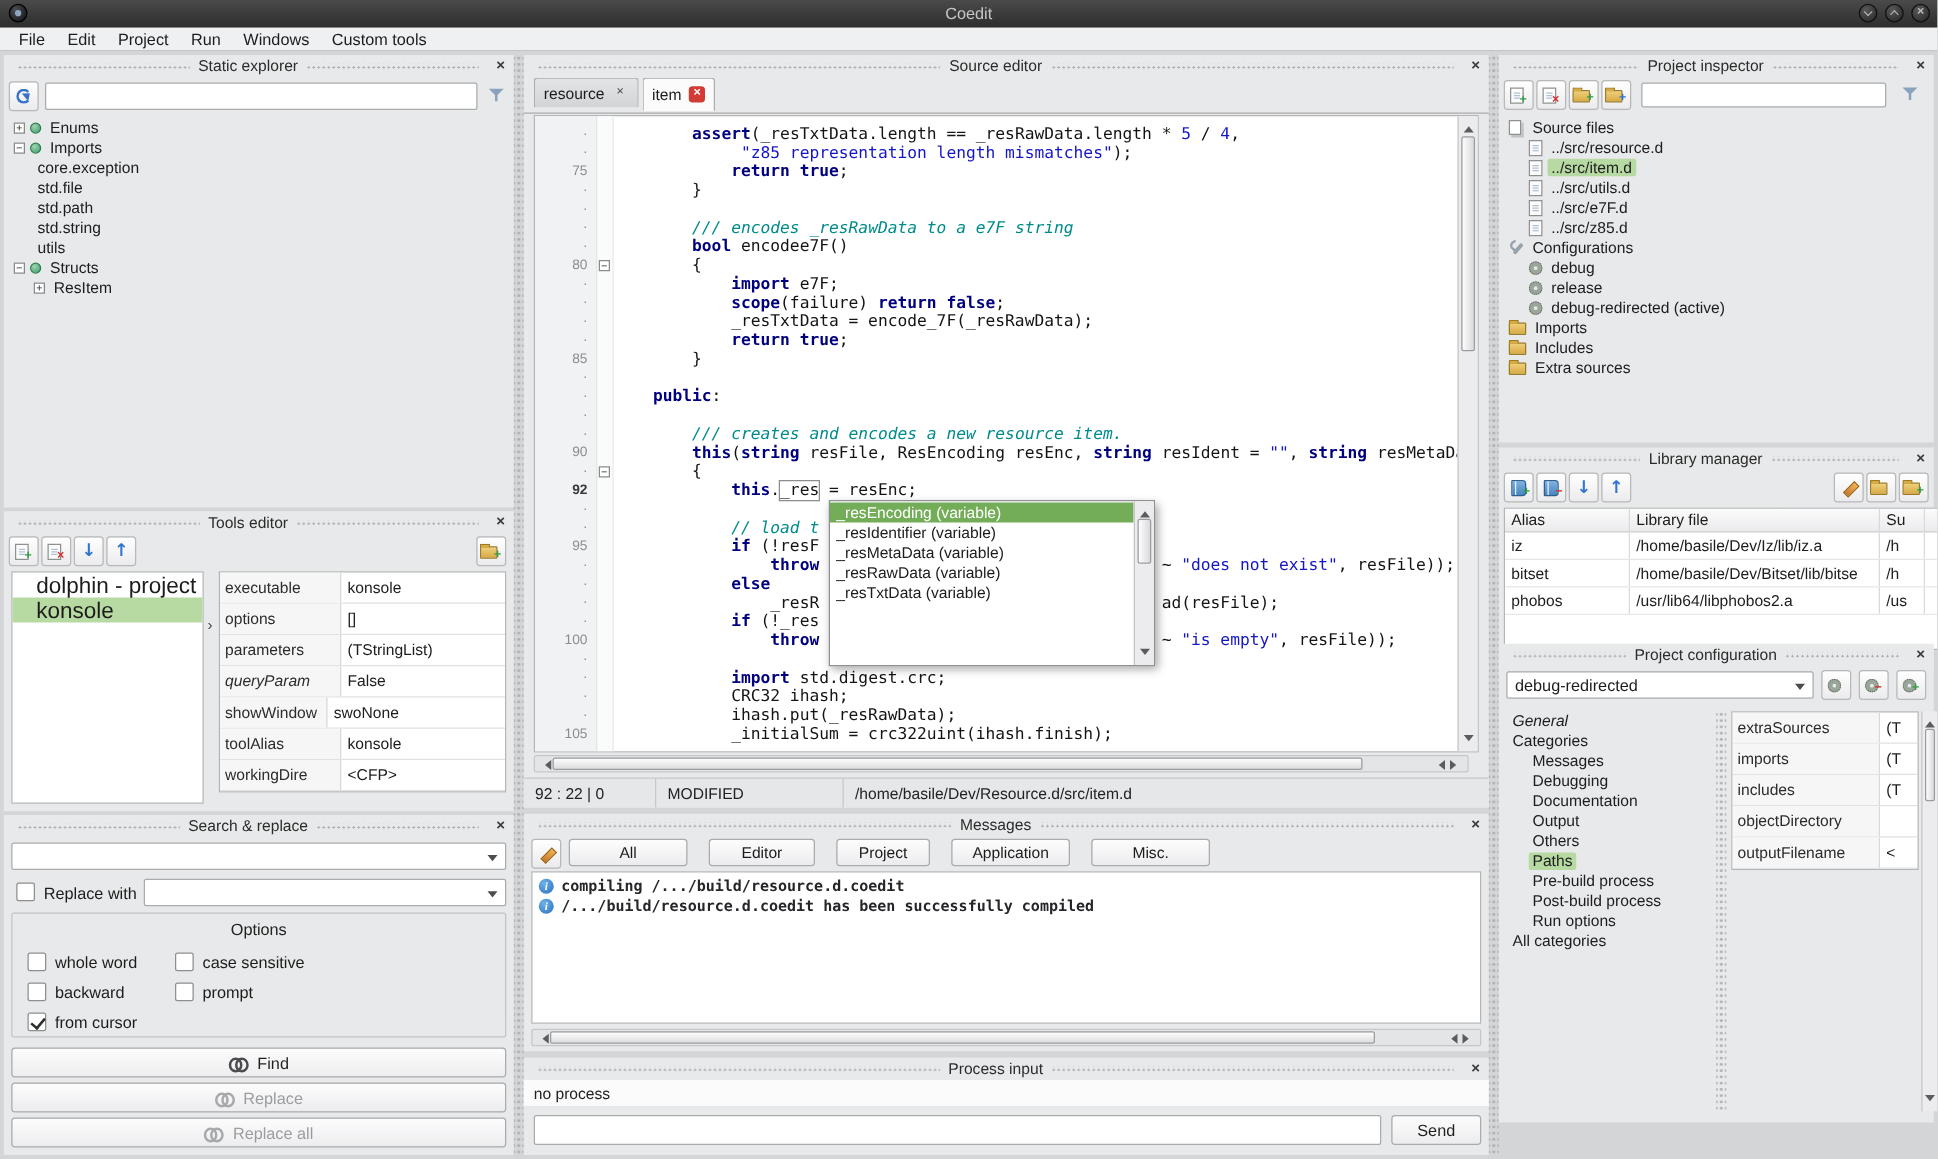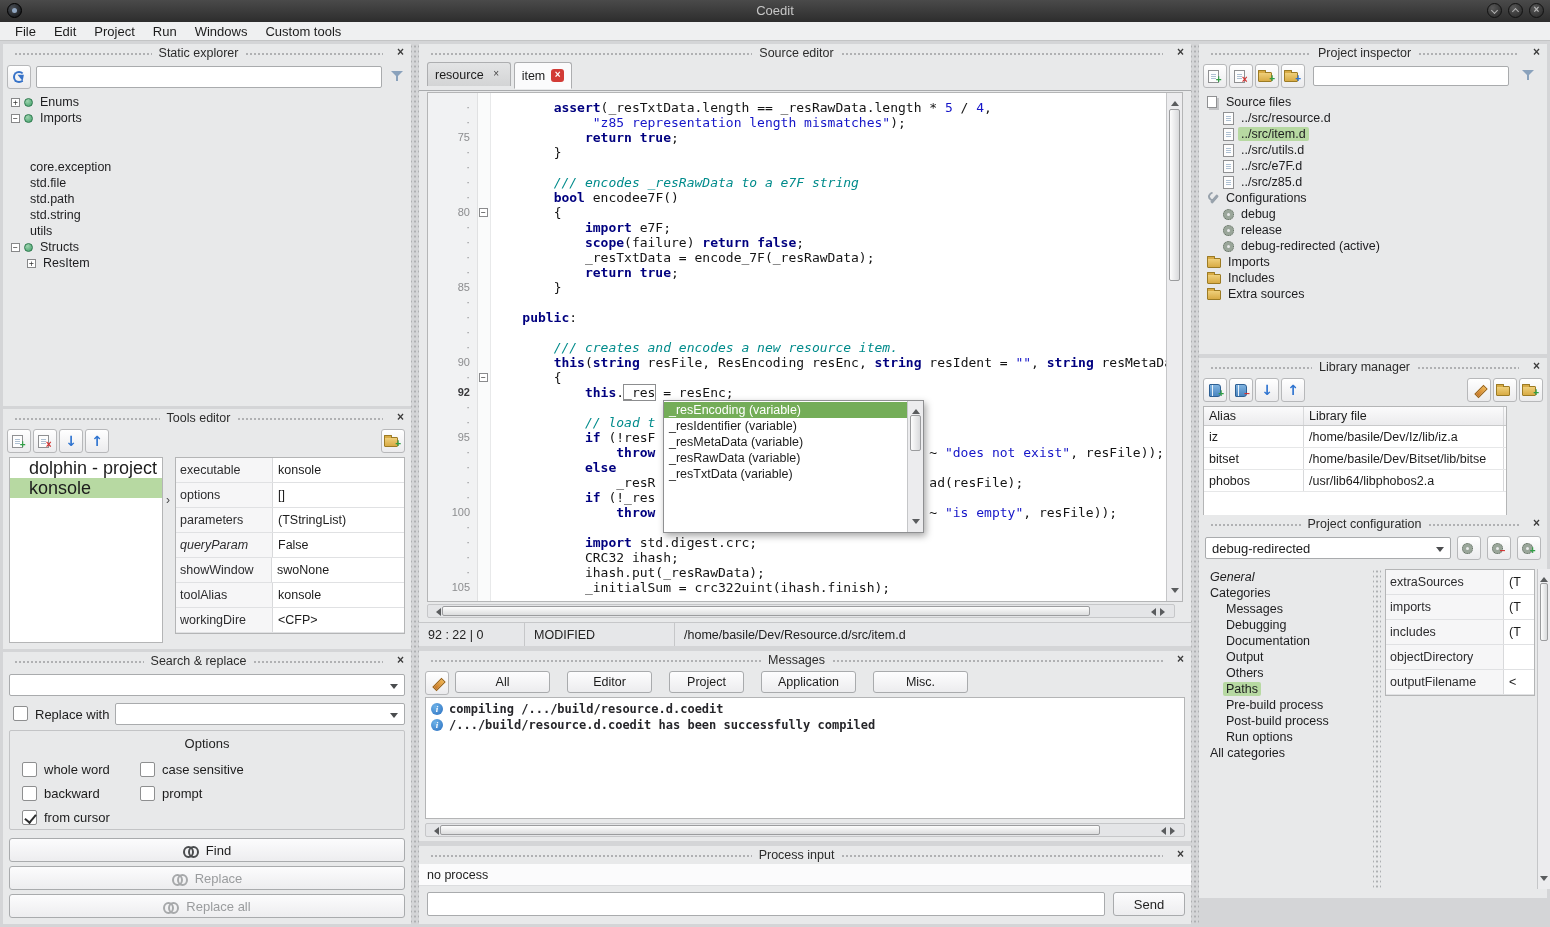--- a/index.html
+++ b/index.html
@@ -179,21 +179,21 @@
       <div class="trow" style="padding-left: 6px;">
         <span class="exp">+</span>
         <span class="ic-dot"></span>
         <span class="lbl">Enums</span>
       </div>
       <div class="trow" style="padding-left: 6px;">
         <span class="exp">−</span>
         <span class="ic-dot"></span>
         <span class="lbl">Imports</span>
       </div>
-      <div class="trow" style="padding-left: 22px; margin-top: 33px;">
+      <div class="trow" style="padding-left: 22px;">
         <span class="lbl">core.exception</span>
       </div>
       <div class="trow" style="padding-left: 22px;">
         <span class="lbl">std.file</span>
       </div>
       <div class="trow" style="padding-left: 22px;">
         <span class="lbl">std.path</span>
       </div>
       <div class="trow" style="padding-left: 22px;">
         <span class="lbl">std.string</span>
@@ -257,21 +257,21 @@
       </div>
       <div class="prow">
         <span class="pname" style="width: 97px;">parameters</span>
         <span class="pval">(TStringList)</span>
       </div>
       <div class="prow">
         <span class="pname" style="width: 97px; font-style: italic;">queryParam</span>
         <span class="pval">False</span>
       </div>
       <div class="prow">
-        <span class="pname" style="width: 96px;">showWindow</span>
+        <span class="pname" style="width: 86px;">showWindow</span>
         <span class="pval">swoNone</span>
       </div>
       <div class="prow">
         <span class="pname" style="width: 97px;">toolAlias</span>
         <span class="pval">konsole</span>
       </div>
       <div class="prow">
         <span class="pname" style="width: 97px;">workingDire</span>
         <span class="pval">&lt;CFP&gt;</span>
       </div>
@@ -657,21 +657,21 @@
       <span class="ic-pencil"></span>
     </span>
   <span class="tbtn" style="left:294px;top:20px">
       <span class="ic-folder"></span>
     </span>
   <span class="tbtn" style="left:320px;top:20px">
       <span class="ic-folder">
         <i class="badge plus">+</i>
       </span>
     </span>
-  <div class="lt" style="left:4px;top:48px;width:304px;height:114px">
+  <div class="lt" style="left:4px;top:48px;width:348px;height:114px">
     <div class="lthead" id="lib-head">
         <span class="ltc" style="width: 100px;">Alias</span>
         <span class="ltc" style="width: 200px;">Library file</span>
         <span class="ltc" style="width: 36px;">Su</span>
       </div>
     <div id="lib-body">
         <div class="ltr">
           <span class="ltc" style="width: 100px;">iz</span>
           <span class="ltc" style="width: 200px;">/home/basile/Dev/Iz/lib/iz.a</span>
           <span class="ltc" style="width: 36px;">/h</span>

